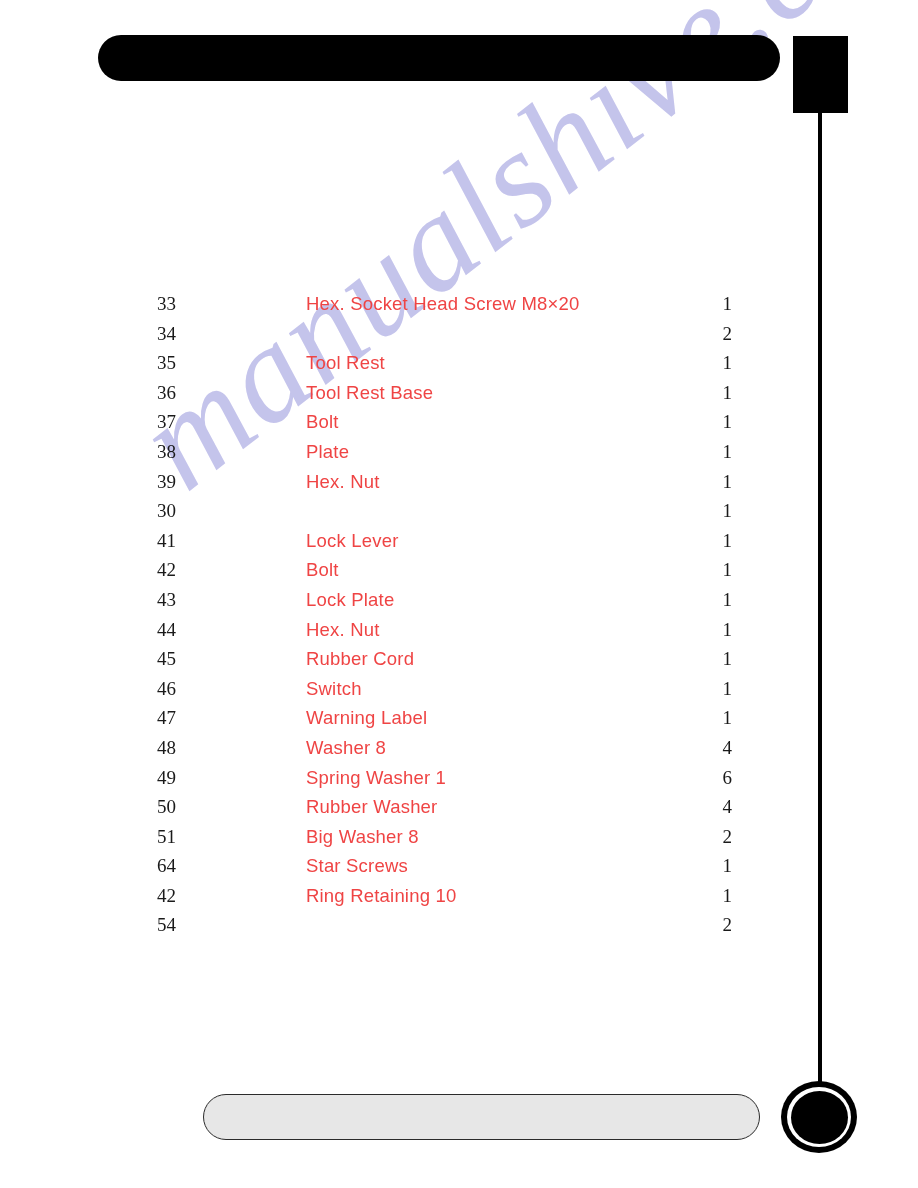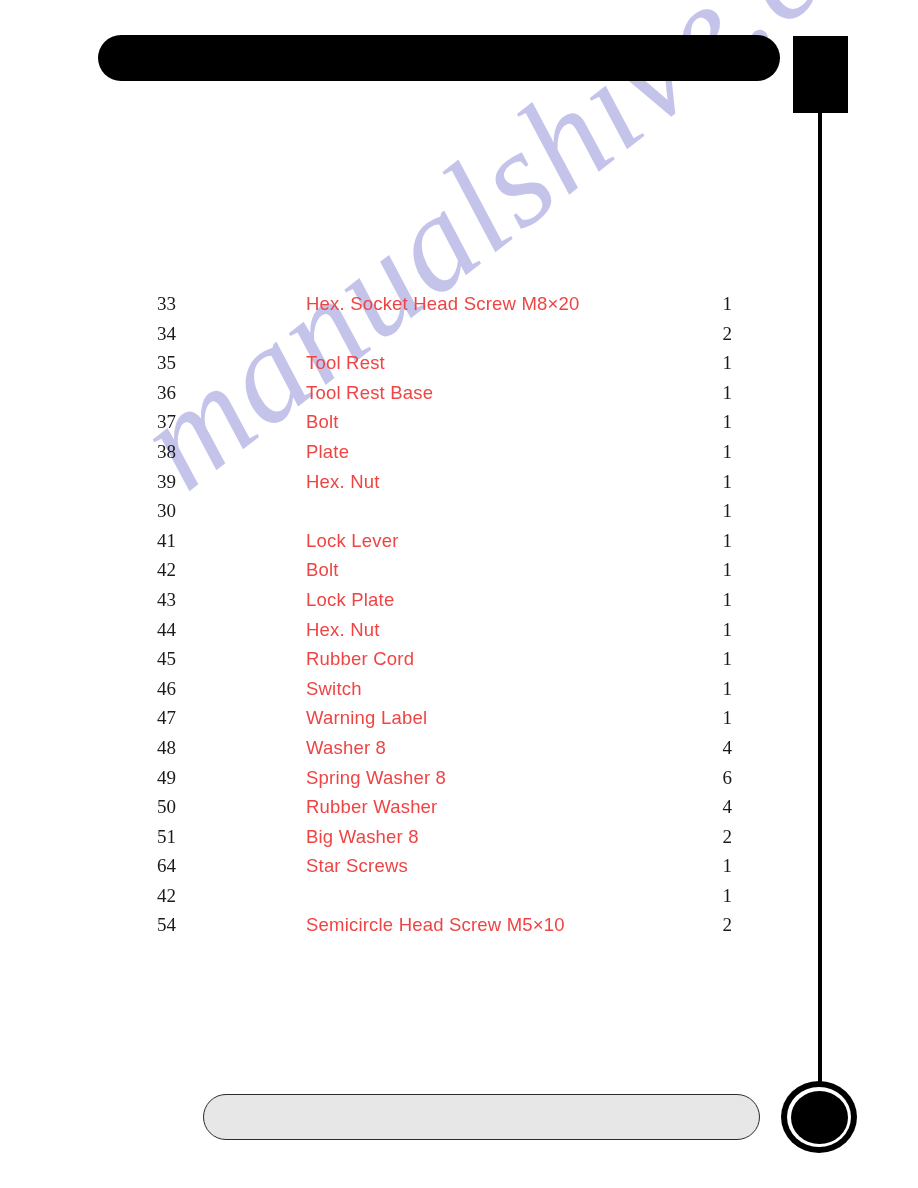--- a/index.html
+++ b/index.html
@@ -254,45 +254,45 @@
         <span class="cell-desc">Warning Label</span>
         <span class="cell-qty">1</span>
       </div>
       <div class="parts-row">
         <span class="cell-index">48</span>
         <span class="cell-desc">Washer 8</span>
         <span class="cell-qty">4</span>
       </div>
       <div class="parts-row">
         <span class="cell-index">49</span>
-        <span class="cell-desc">Spring Washer 8</span>
+        <span class="cell-desc">Spring Washer 1</span>
         <span class="cell-qty">6</span>
       </div>
       <div class="parts-row">
         <span class="cell-index">50</span>
         <span class="cell-desc">Rubber Washer</span>
         <span class="cell-qty">4</span>
       </div>
       <div class="parts-row">
         <span class="cell-index">51</span>
         <span class="cell-desc">Big Washer 8</span>
         <span class="cell-qty">2</span>
       </div>
       <div class="parts-row">
         <span class="cell-index">64</span>
         <span class="cell-desc">Star Screws</span>
         <span class="cell-qty">1</span>
       </div>
       <div class="parts-row">
         <span class="cell-index">42</span>
+        <span class="cell-desc">Ring Retaining 10</span>
         <span class="cell-qty">1</span>
       </div>
       <div class="parts-row">
         <span class="cell-index">54</span>
-        <span class="cell-desc">Semicircle Head Screw M5×10</span>
         <span class="cell-qty">2</span>
       </div>
     </div>
 
   <div class="footer-pill"></div>
 
   <div class="page-badge">
     <div class="ring-outer"></div>
     <div class="ring-white"></div>
     <div class="ring-core"></div>

